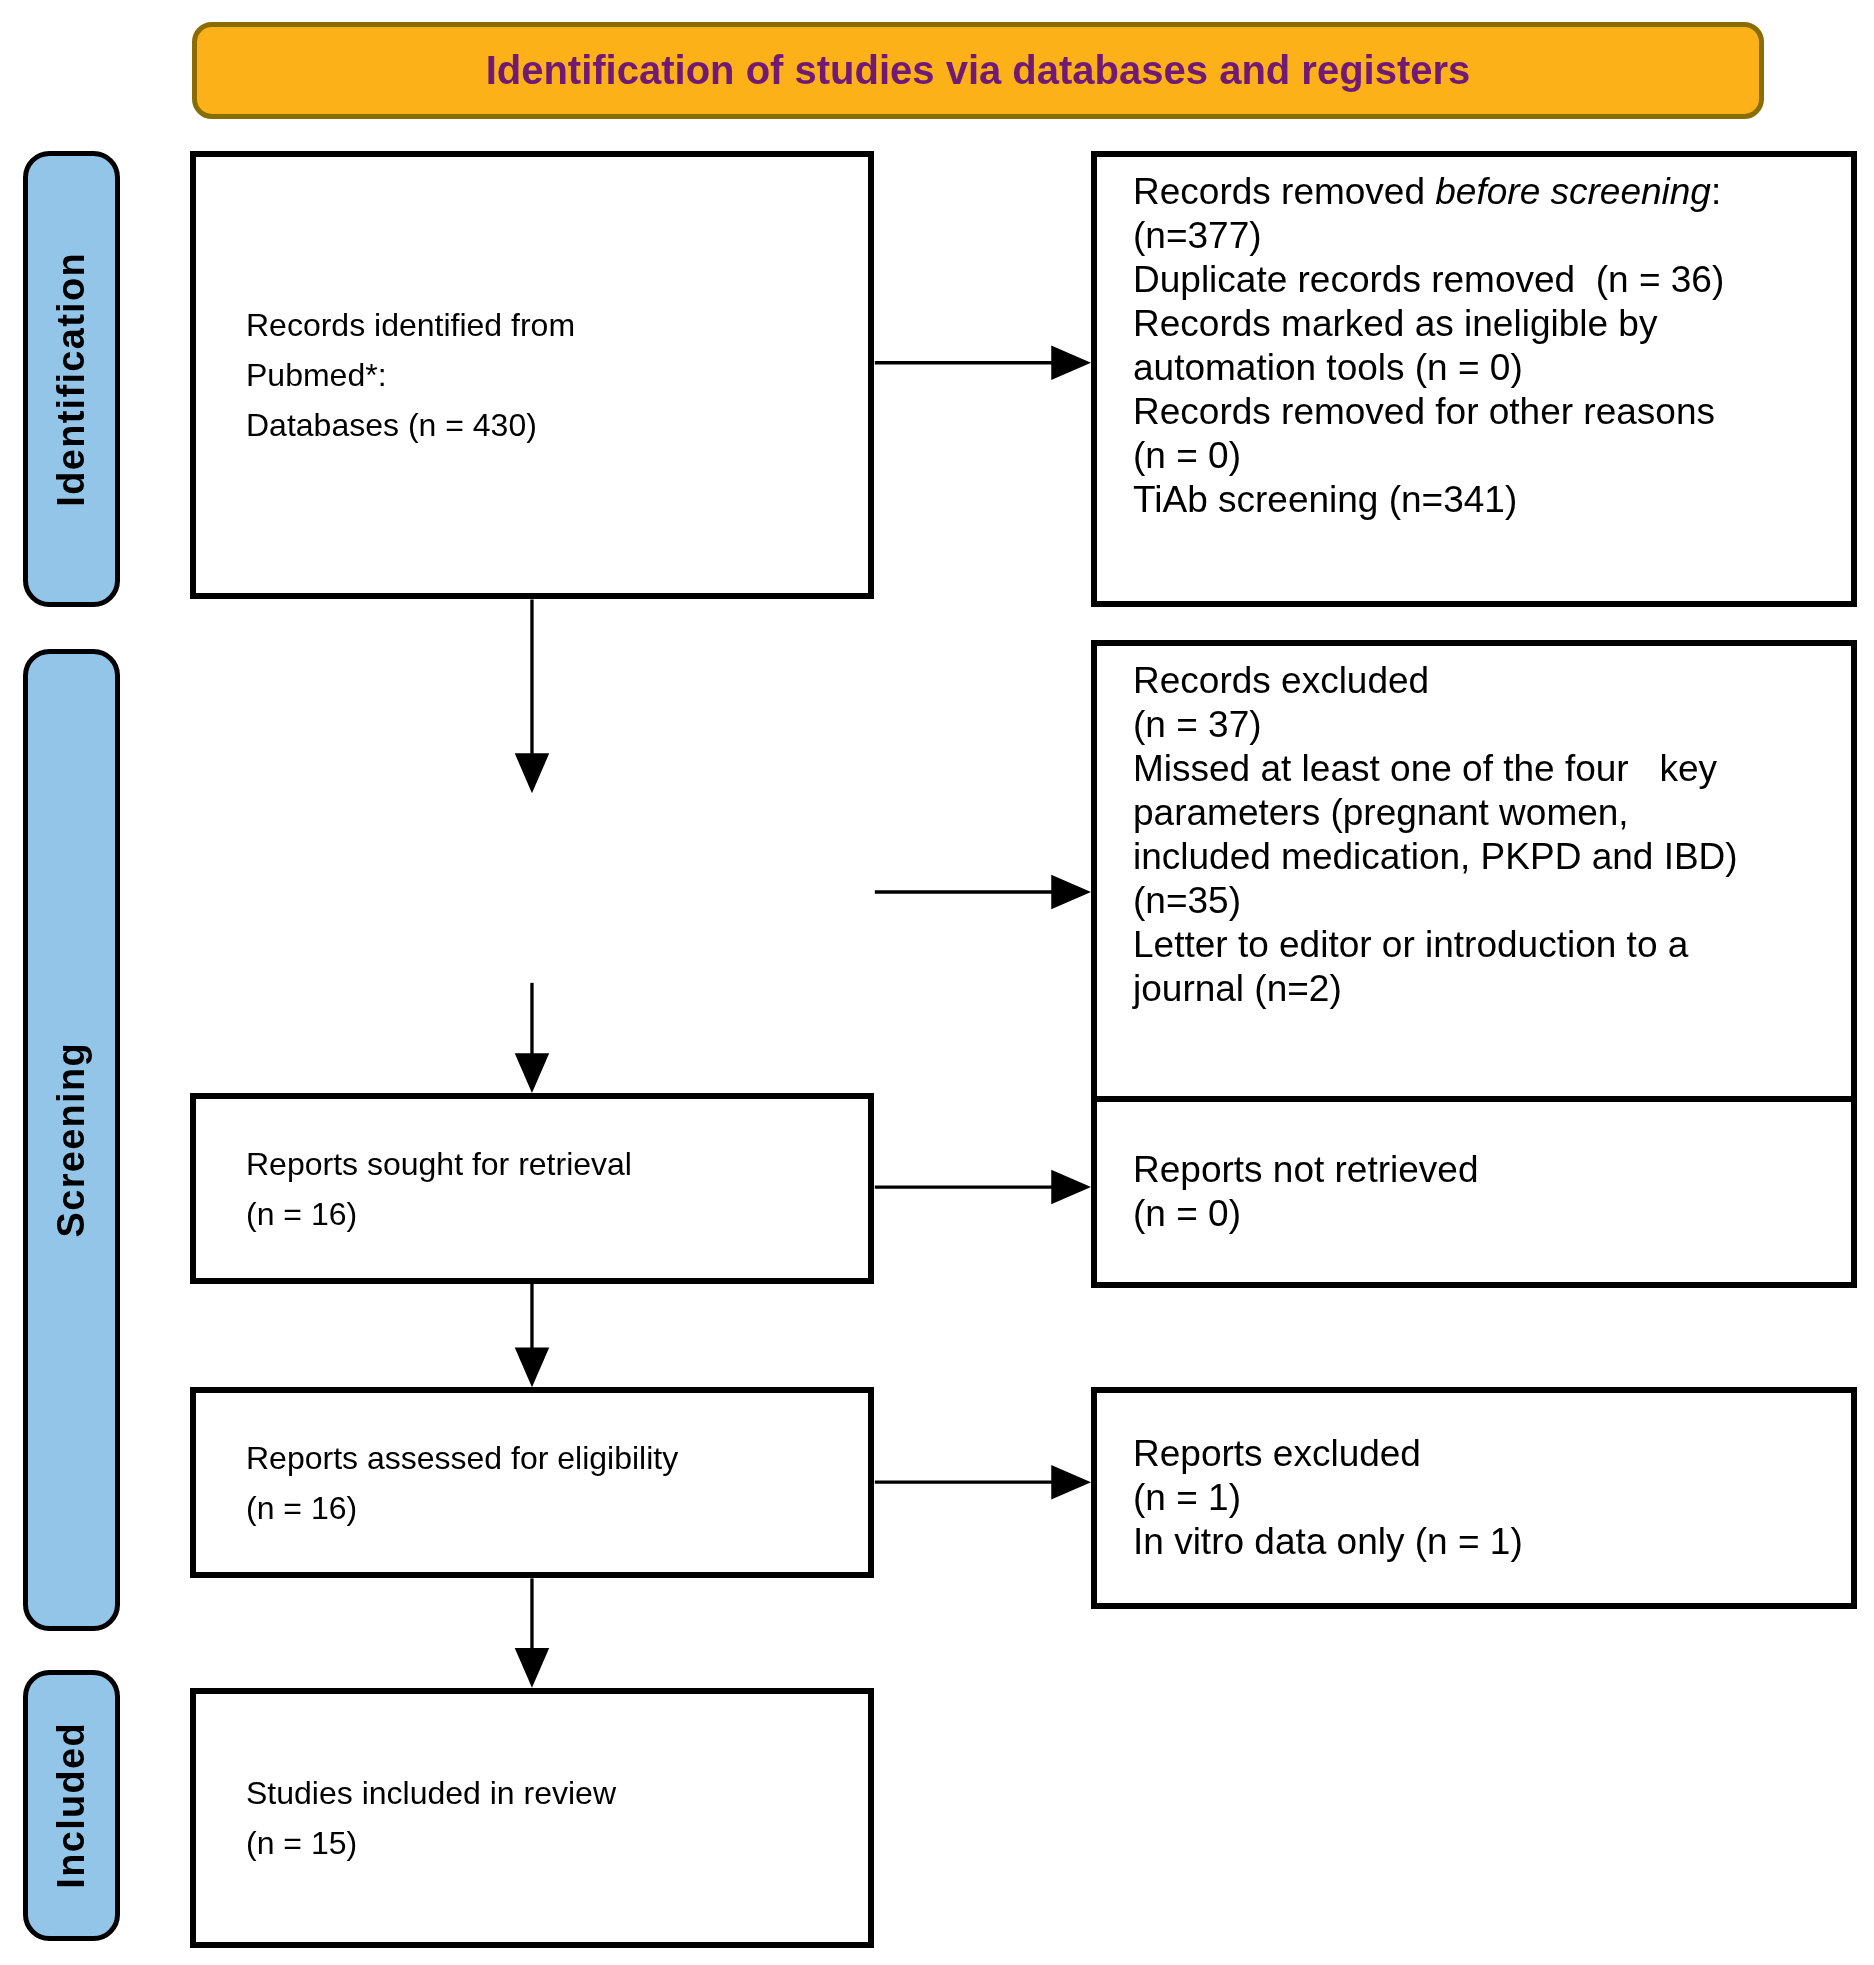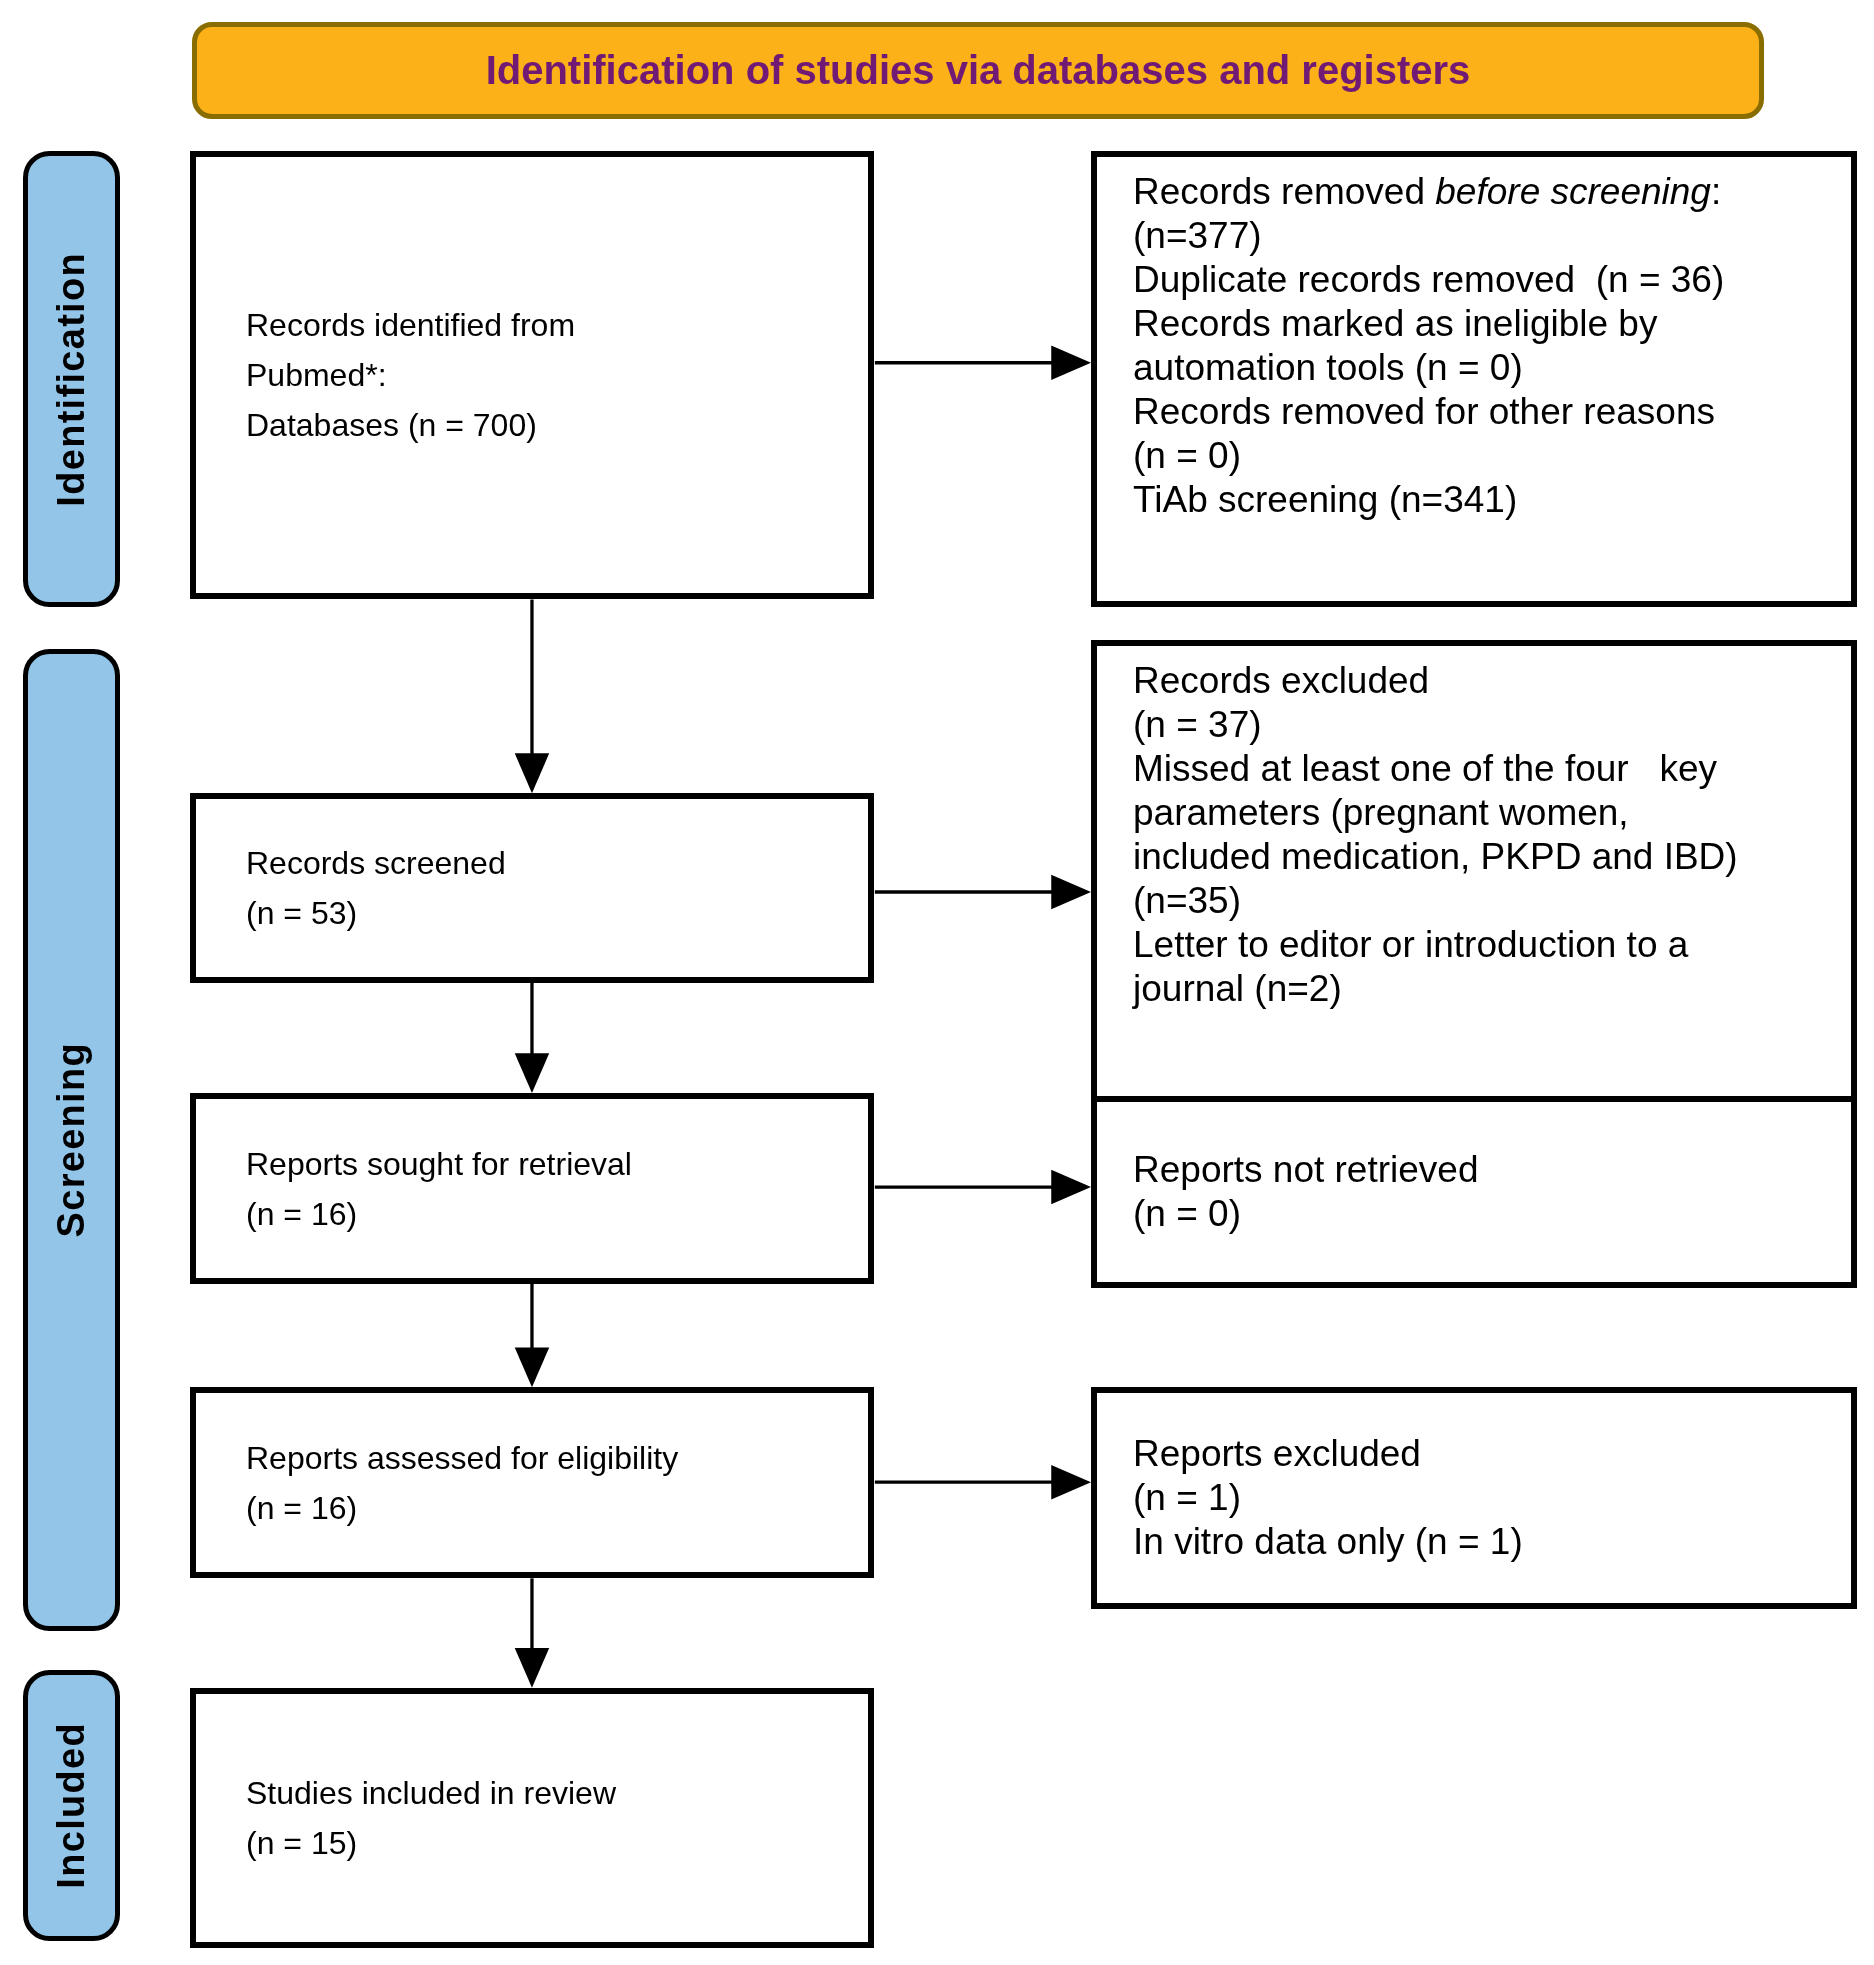--- a/index.html
+++ b/index.html
@@ -113,30 +113,24 @@
     <span class="slabel">Screening</span>
   </div>
   <div class="stage" id="stage-included">
     <span class="slabel">Included</span>
   </div>
 
   <div class="box" id="box-records-identified">
     <div class="btext">
         <div class="tline">Records identified from</div>
         <div class="tline">Pubmed*:</div>
-        <div class="tline">Databases (n = 700)</div>
-      </div>
-  </div>
-
-  <div class="box" id="box-records-screened">
-    <div class="btext">
-        <div class="tline">Records screened</div>
-        <div class="tline">(n = 53)</div>
-      </div>
-  </div>
+        <div class="tline">Databases (n = 430)</div>
+      </div>
+  </div>
+
 
   <div class="box" id="box-reports-sought">
     <div class="btext">
         <div class="tline">Reports sought for retrieval</div>
         <div class="tline">(n = 16)</div>
       </div>
   </div>
 
   <div class="box" id="box-reports-assessed">
     <div class="btext">

